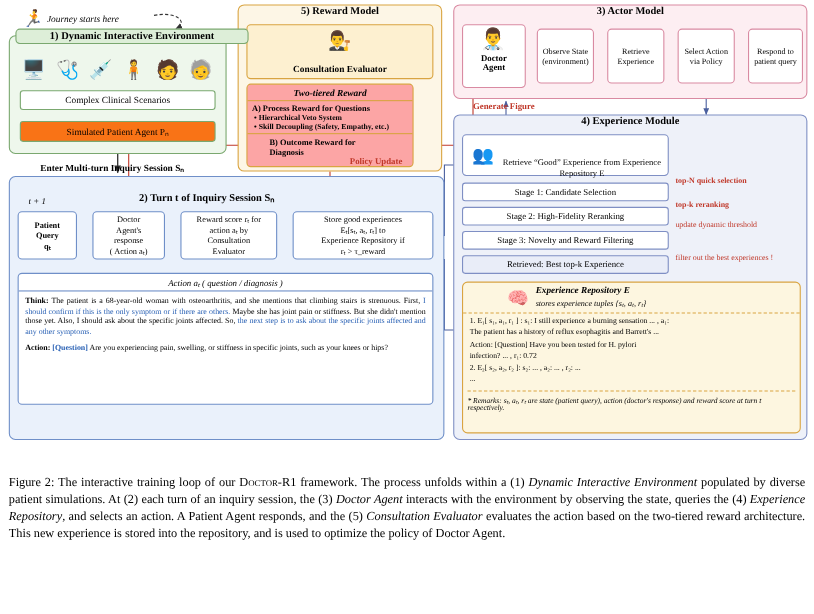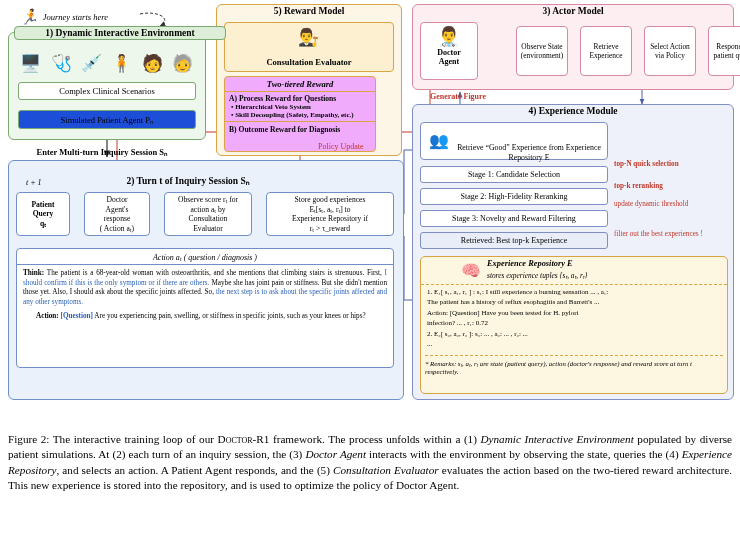--- a/index.html
+++ b/index.html
@@ -39,21 +39,21 @@
     display: flex; align-items: center; justify-content: space-around;
     font-size: 17px; line-height: 1;
   }
   #scenario-box {
     left: 18px; top: 82px; width: 178px; height: 18px;
     background: #ffffff; border: 1px solid #7aa86f; border-radius: 3px;
     font-size: 8.5px; text-align: center; line-height: 17px;
   }
   #patient-agent-box {
     left: 18px; top: 110px; width: 178px; height: 19px;
-    background: #1d4ed8; border: 1px solid #7aa86f; border-radius: 3px;
+    background: #f97316; border: 1px solid #7aa86f; border-radius: 3px;
     font-size: 8.5px; text-align: center; line-height: 18px;
   }
 
   
   #journey {
     position: absolute; left: 20px; top: 6px; width: 170px; height: 22px;
     font-size: 8.5px; font-style: italic; display: flex; align-items: center; gap: 4px;
   }
   #journey .runner { font-size: 15px; }
 
@@ -76,50 +76,50 @@
     left: 224px; top: 22px; width: 170px; height: 50px;
     background: #fdf0d0; border: 1px solid #d9a441; border-radius: 4px;
   }
   #eval-box .lbl {
     position: absolute; left: 0; bottom: 4px; width: 100%;
     text-align: center; font-size: 8.5px; font-weight: bold;
   }
   #eval-box .av { position: absolute; left: 50%; top: 4px; transform: translateX(-50%); font-size: 17px; }
   #two-tier {
     left: 224px; top: 76px; width: 152px; height: 76px;
-    background: #f0abfc; border: 1px solid #d9a441; border-radius: 4px;
+    background: #fca5a5; border: 1px solid #d9a441; border-radius: 4px;
   }
   #two-tier .hdr {
     text-align: center; font-size: 8.5px; font-style: italic; font-weight: bold;
     margin-top: 2px;
   }
   #two-tier .sub { border-top: 1px solid #d9a441; margin-top: 2px; padding: 2px 4px; }
   #two-tier .sub .t { font-size: 7.6px; font-weight: bold; }
   #two-tier .sub .b { font-size: 7px; margin-left: 2px; }
   #two-tier .outcome {
-    border-top: 1px solid #d9a441; padding: 3px 4px; font-size: 7.6px; font-weight: bold;
+    border-top: 1px solid #d9a441; padding: 3px 20px; font-size: 7.6px; font-weight: bold;
   }
 
   
   #panel3 {
     left: 412px; top: 4px; width: 322px; height: 86px;
     background: #fdeef2; border: 1.3px solid #d98aa2;
   }
   #panel3-title { left: 412px; top: 4px; width: 322px; height: 14px; line-height: 14px; }
   #doctor-agent {
     left: 420px; top: 22px; width: 58px; height: 58px;
     background: #ffffff; border: 1px solid #d98aa2; border-radius: 4px;
     text-align: center;
   }
   #doctor-agent .av { font-size: 19px; line-height: 22px; margin-top: 3px; }
   #doctor-agent .lbl { font-size: 8px; font-weight: bold; line-height: 9px; }
   .pipe-step {
     background: #ffffff; border: 1px solid #d98aa2; border-radius: 4px;
     font-size: 7.4px; text-align: center; display: flex; align-items: center;
-    justify-content: center; padding: 2px; line-height: 9px; margin-left: 28px;
+    justify-content: center; padding: 2px; line-height: 9px;
   }
   #ps1 { left: 488px; top: 26px; width: 52px; height: 50px; }
   #ps2 { left: 552px; top: 26px; width: 52px; height: 50px; }
   #ps3 { left: 616px; top: 26px; width: 52px; height: 50px; }
   #ps4 { left: 680px; top: 26px; width: 50px; height: 50px; }
 
   
   #gen-action {
     position: absolute; left: 410px; top: 92px; width: 96px;
     font-size: 8px; color: #c0392b; font-weight: bold; text-align: center;
@@ -199,27 +199,27 @@
 
   #action-box {
     left: 16px; top: 248px; width: 378px; height: 120px;
     background: #ffffff; border: 1px solid #6f8fc8; border-radius: 4px;
   }
   #action-box .ahdr {
     text-align: center; font-size: 8px; font-style: italic; padding-top: 2px;
     border-bottom: 1px solid #6f8fc8; padding-bottom: 2px;
   }
   #action-box .think { padding: 4px 6px 0; font-size: 7.2px; line-height: 9.6px; text-align: justify; }
-  #action-box .act { padding: 5px 19px 0; font-size: 7.2px; line-height: 9.6px; text-align: justify; }
+  #action-box .act { padding: 5px 6px 0; font-size: 7.2px; line-height: 9.6px; text-align: justify; }
   .b { font-weight: bold; }
   .blue { color: #2b62b5; }
 
   #policy-update {
     position: absolute; left: 318px; top: 142px; font-size: 8px;
-    color: #c0392b; font-weight: normal;
+    color: #c0392b; font-weight: bold;
   }
 
   
   #arrows { position: absolute; left: 0; top: 0; width: 740px; height: 430px; }
 
   
   #caption {
     position: absolute; left: 8px; top: 432px; width: 724px;
     font-size: 11.2px; line-height: 15.4px; text-align: justify;
     font-family: "Liberation Serif", serif;
@@ -382,21 +382,21 @@
   <div class="box flowbox" id="fb2">
     <div>
       <div>Doctor</div>
       <div>Agent's</div>
       <div>response</div>
       <div>( Action aₜ)</div>
     </div>
   </div>
   <div class="box flowbox" id="fb3">
     <div>
-      <div>Observe score rₜ for</div>
+      <div>Reward score rₜ for</div>
       <div>action aₜ by</div>
       <div>Consultation</div>
       <div>Evaluator</div>
     </div>
   </div>
   <div class="box flowbox" id="fb4">
     <div>
       <div>Store good experiences</div>
       <div>Eₜ[sₜ, aₜ, rₜ] to</div>
       <div>Experience Repository if</div>

